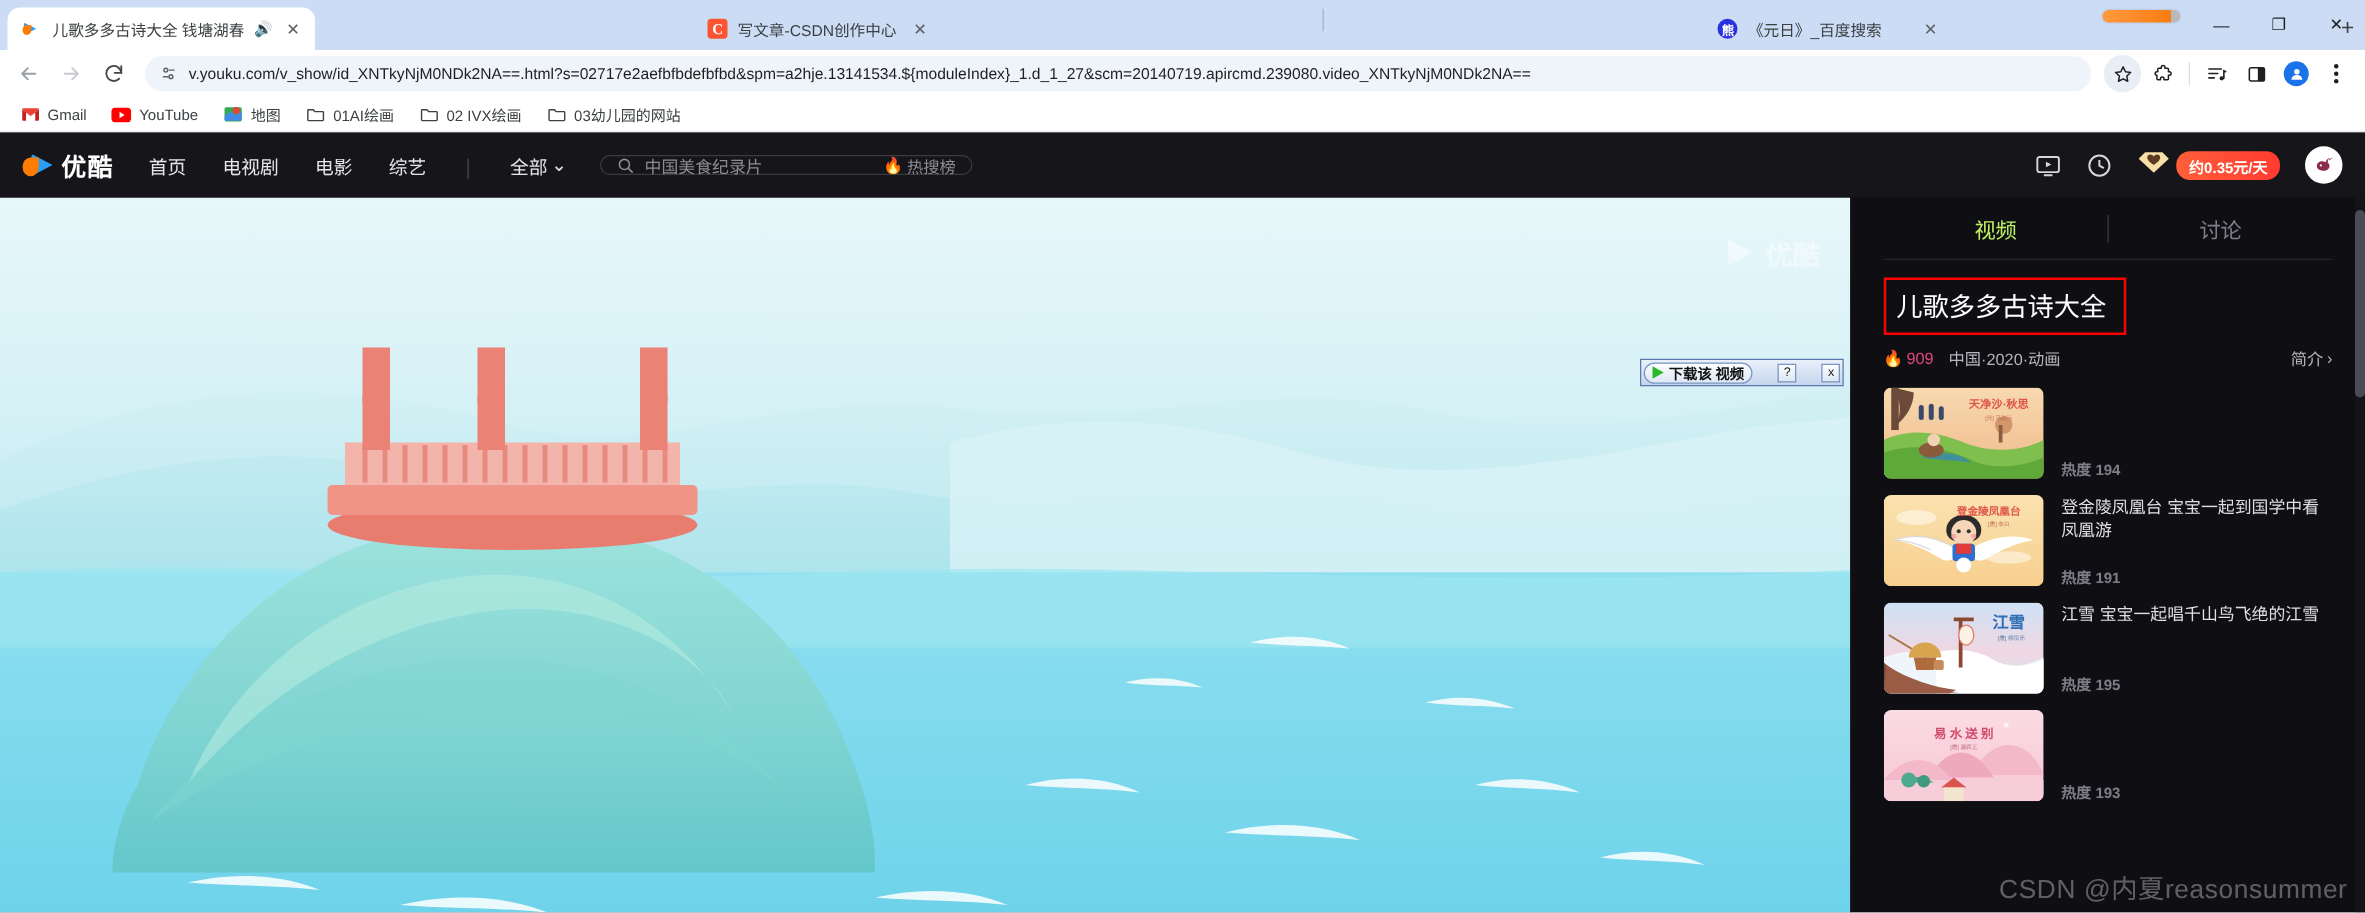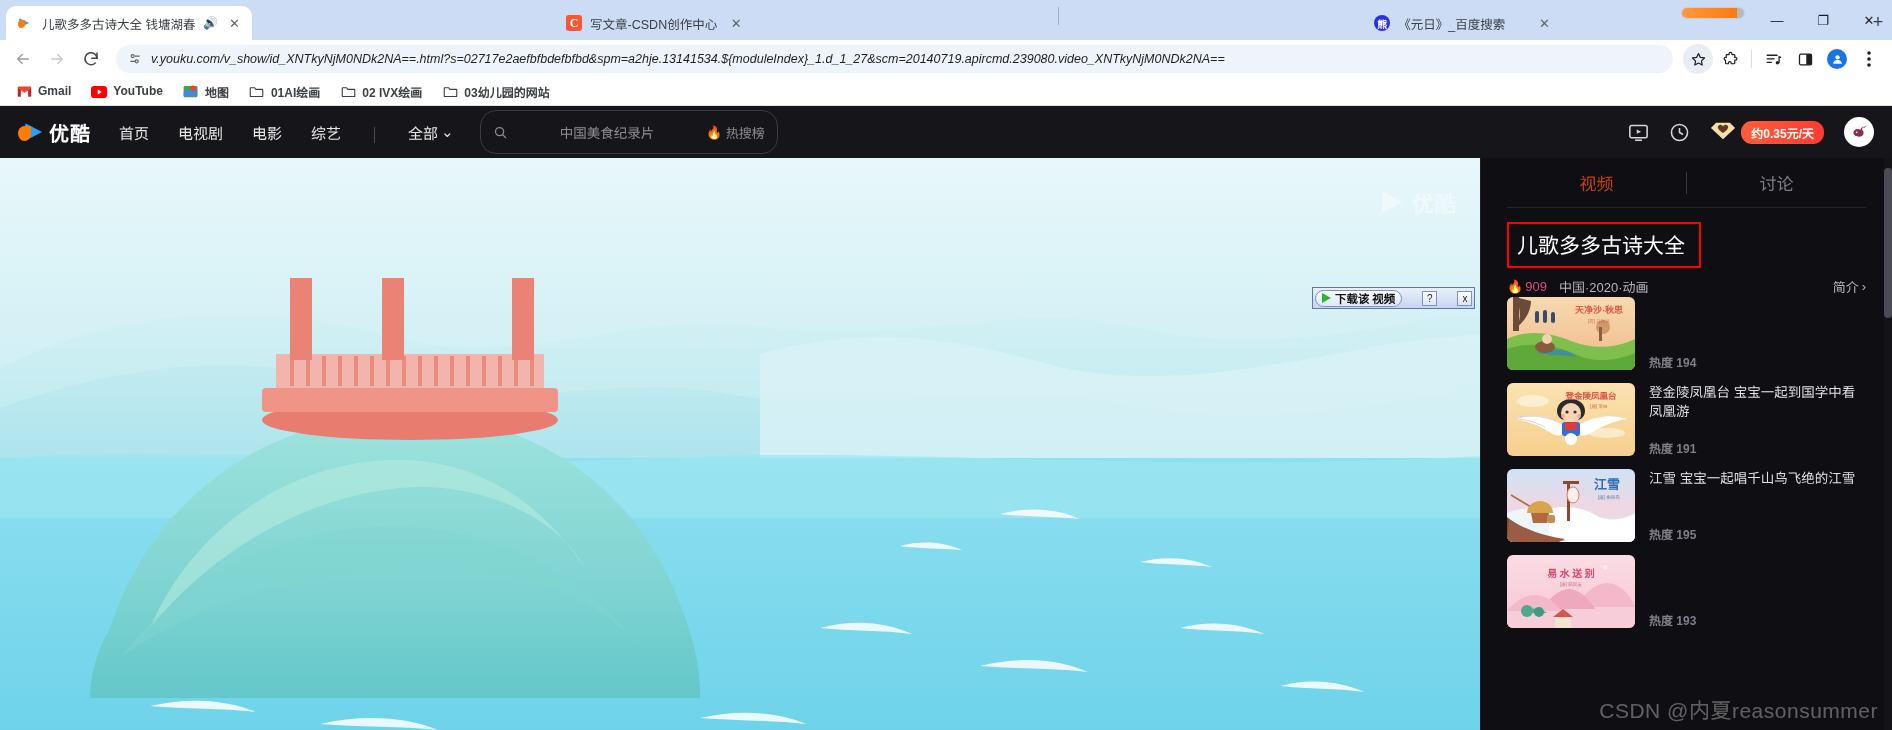--- a/index.html
+++ b/index.html
@@ -66,30 +66,30 @@
 
   .toolbar { height: 38px; background: #fff; display: flex; align-items: center;
     gap: 4px; padding: 0 8px; }
   .tbicon { width: 30px; height: 30px; display:flex; align-items:center;
     justify-content:center; color: #444746; border-radius: 50%; flex:none; }
   .omnibox {
     flex: 1; height: 28px; background: #eff3fa; border-radius: 15px;
     display: flex; align-items: center; gap: 9px; padding: 0 12px;
     font-size: 12.5px; color: #1f1f1f; overflow: hidden; margin: 0 6px;
   }
-  .omnibox .url { white-space: nowrap; overflow: hidden; font-style: italic; }
+  .omnibox .url { white-space: nowrap; overflow: hidden; }
   .tbright { display: flex; align-items: center; gap: 2px; }
   .star-wrap { background: #e9eef6; border-radius: 50%; }
   .profile-av { width: 20px; height: 20px; border-radius: 50%;
     background: #1a73e8; display:flex; align-items:center; justify-content:center; }
 
   .bookmarks { height: 28px; background: #fff; display: flex; align-items: center;
     gap: 4px; padding: 0 8px; border-bottom: 1px solid #e3e3e3; }
-  .bm { display: flex; align-items: flex-start; gap: 6px; padding: 3px 8px;
-    font-size: 12px; color: #3c4043; border-radius: 4px; white-space: nowrap; font-weight: bold; }
+  .bm { display: flex; align-items: center; gap: 6px; padding: 3px 8px;
+    font-size: 12px; color: #3c4043; border-radius: 4px; white-space: nowrap; }
   .bm-ico { width: 16px; height: 16px; flex:none; display:flex;
     align-items:center; justify-content:center; }
 
   
   .page { position: relative; width: 1892px; height: 624px;
     background: #0f0f13; overflow: hidden; }
 
   .yk-header { height: 52px; background: #16161a; display: flex;
     align-items: center; padding: 0 18px; position: relative; z-index: 5; }
   .yk-logo { display: flex; align-items: center; gap: 5px; margin-right: 28px; }
@@ -98,23 +98,23 @@
     width:0;height:0;border-left:17px solid #2b9df4;
     border-top:9px solid transparent;border-bottom:9px solid transparent;
     border-radius:3px; }
   .yk-logo-mark::after { content:""; position:absolute; left:0px; top:5px;
     width:13px;height:15px;background:#ff7d00;border-radius:55% 0 55% 55%; }
   .yk-logo-text { color:#fff; font-size: 20px; font-weight: bold; letter-spacing:1px; }
   .yk-nav { display:flex; align-items:flex-end; gap:29px; }
   .yk-nav a { color:#e6e6e6; font-size:15px; text-decoration:none; }
   .yk-nav-sep { width:1px;height:16px;background:#4a4a50; margin:0 4px; }
   .yk-all { color:#e6e6e6; font-size:15px; display:flex; align-items:center; gap:3px; }
-  .yk-search { margin-left: 26px; width: 298px; height: 44px;
+  .yk-search { margin-left: 26px; width: 298px; height: 16px;
     border: 1px solid #3a3a40; border-radius: 16px; display:flex;
-    align-items:center; padding: 0 12px; gap: 8px; text-align: center; }
+    align-items:center; padding: 0 12px; gap: 8px; }
   .yk-search-input { flex:1; color:#8d8d94; font-size:13.5px; }
   .yk-hot { color:#8d8d94; font-size:13px; display:flex; align-items:center; gap:3px; }
   .yk-right { margin-left:auto; display:flex; align-items:center; gap:20px; }
   .yk-ricon { color:#d6d6da; display:flex; align-items:center; }
   .vip-chip { display:flex; align-items:center; gap:5px; }
   .vip-price { background: linear-gradient(90deg,#ff5e3a,#ff3b30);
     color:#fff; font-size:12px; font-weight:bold; border-radius:11px;
     padding: 3px 10px; white-space: nowrap; }
   .yk-avatar { width:30px;height:30px;border-radius:50%;background:#fff;
     display:flex;align-items:center;justify-content:center;overflow:hidden; }
@@ -147,32 +147,32 @@
     background:linear-gradient(#fdfefe,#dbe6f5); font-size:10px;
     display:flex;align-items:center;justify-content:center; color:#222; }
 
   
   .sidebar { position:absolute; right:0; top:52px; width:412px; height:572px;
     background:#0f0f13; border-left:1px solid #1f1f25; }
   .sb-tabs { display:flex; height:50px; border-bottom:1px solid #24242b;
     margin: 0 26px; }
   .sb-tab { flex:1; display:flex;align-items:center;justify-content:center;
     font-size:17px; color:#7e7e88; position:relative; }
-  .sb-tab.active { color:#c2410c; }
+  .sb-tab.active { color:#bef264; }
   .sb-tab-div { width:1px;height:22px;background:#3a3a42; align-self:center; }
   .sb-title-wrap { margin: 14px 26px 0 26px; position:relative; }
   .sb-title { display:inline-block; color:#fff; font-size:21px; font-weight:400;
     border:2px solid #ff0000; padding: 5px 14px 7px 8px; }
   .sb-meta { margin: 9px 26px 0 26px; display:flex; align-items:center; gap:12px; }
   .sb-hot { color:#e3457f; font-size:13px; display:flex; align-items:center; gap:2px; }
   .sb-meta-text { color:#b5b5bd; font-size:13px; }
   .sb-intro { margin-left:auto; color:#b5b5bd; font-size:13px;
     display:flex; align-items:center; gap:3px; }
 
-  .sb-list { margin-top: 1px; padding: 0 26px; }
+  .sb-list { margin-top: 14px; padding: 0 26px; }
   .sb-item { display:flex; gap:14px; margin-bottom: 13px; }
   .sb-thumb { width:128px; height:73px; border-radius:6px; flex:none;
     overflow:hidden; position:relative; }
   .sb-thumb svg { display:block; width:128px; height:73px; }
   .sb-itext { flex:1; display:flex; flex-direction:column; min-width:0; }
   .sb-ititle { color:#dfdfe4; font-size:13.5px; line-height:19px;
     max-height:38px; overflow:hidden; }
   .sb-iheat { margin-top:auto; color:#7e7e88; font-size:12px;font-weight:bold; }
 
   .watermark-csdn { position:absolute; right:14px; bottom:6px;

